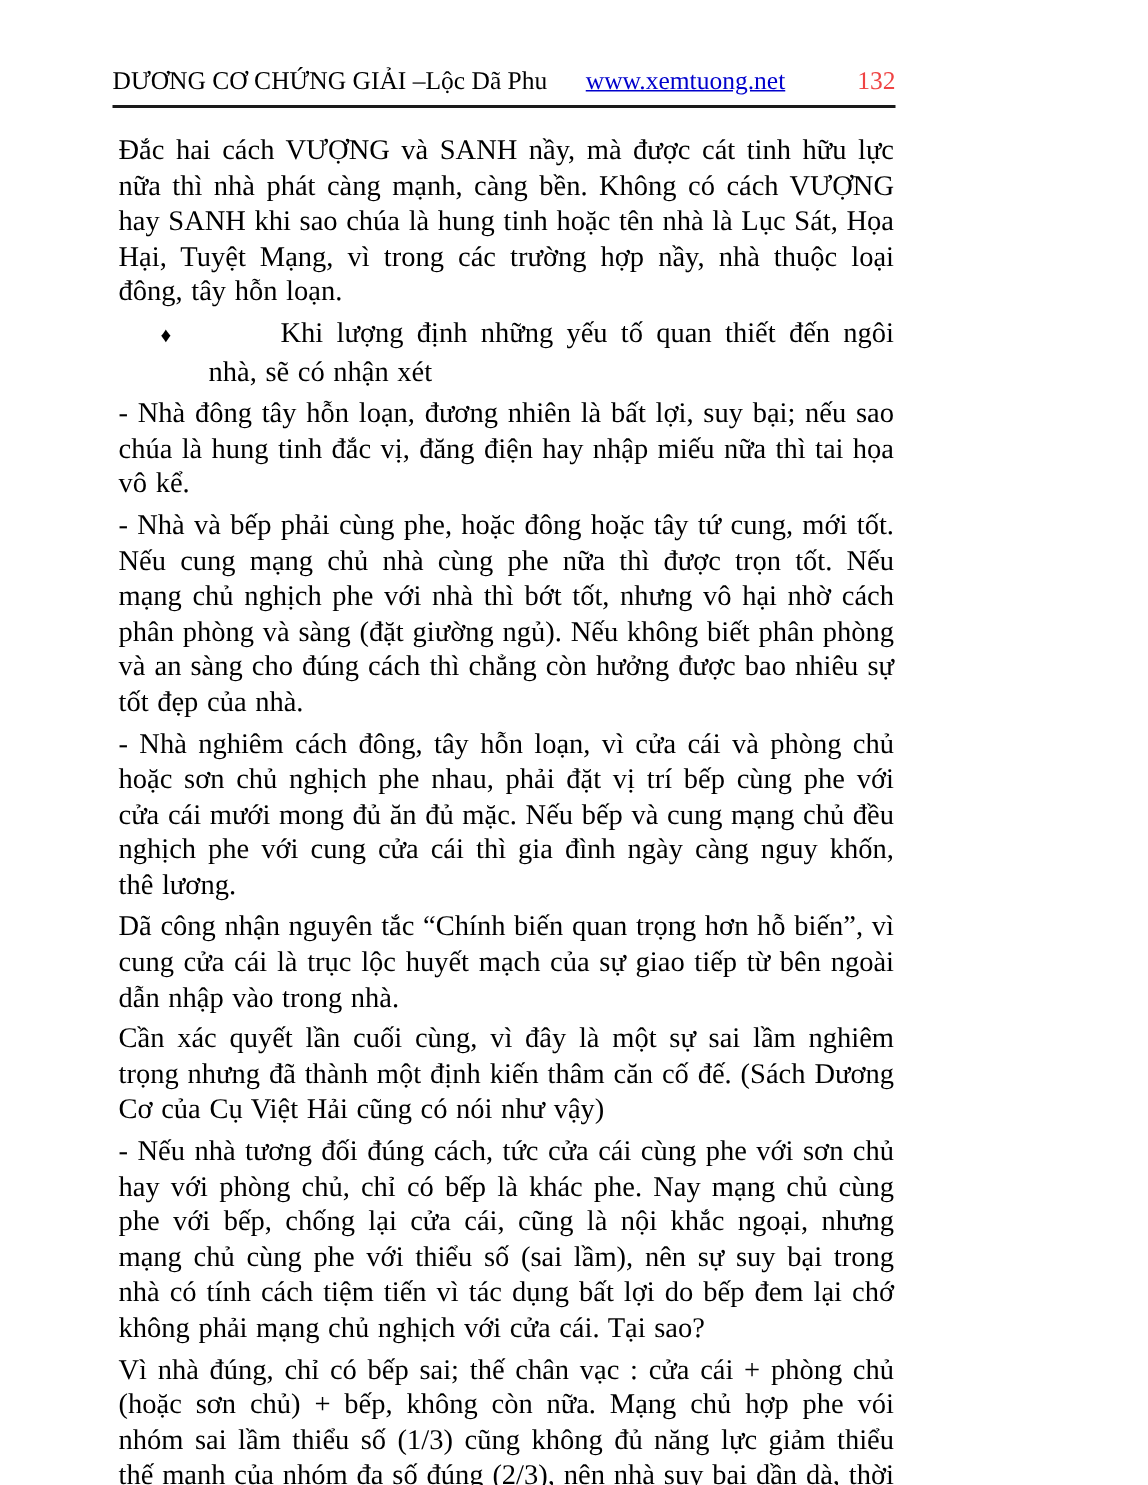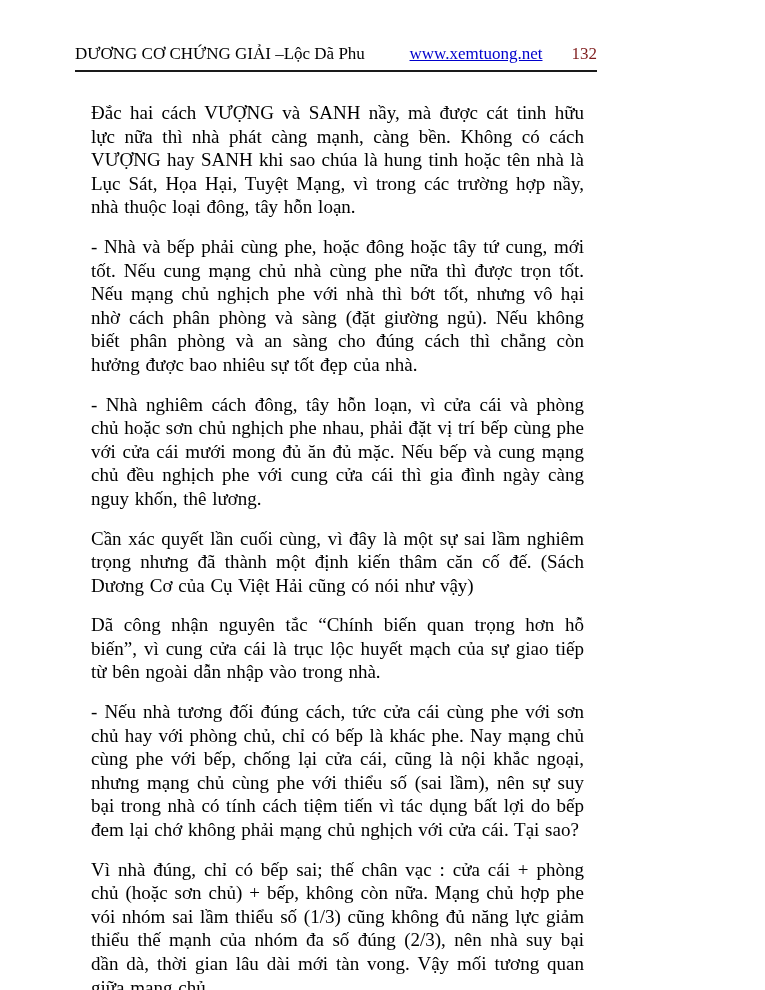--- a/index.html
+++ b/index.html
@@ -25,45 +25,45 @@
     font-size: 17px;
     line-height: 20px;
     white-space: nowrap;
   }
   .header-title {
     letter-spacing: 0px;
   }
   .header-right {
     display: flex;
     align-items: baseline;
-    gap: 29px;
+    gap: 48px;
   }
   .site-link {
     color: #0000cc;
     text-decoration: underline;
     cursor: pointer;
   }
   .page-number {
-    color: #7f1d1d;
+    color: #ef4444;
   }
   .header-rule {
     border: none;
     border-top: 2px solid #1a1a1a;
     margin: 0 75px;
     height: 0;
   }
   .body-text {
     padding: 13px 72px 0 75px;
     font-size: 19px;
     line-height: 23.6px;
     word-spacing: 1px;
   }
   .para {
     text-align: justify;
-    margin: 16px;
+    margin: 4px;
   }
   .para.bullet {
     padding-left: 60px;
   }
   .bullet-glyph {
     display: inline-block;
     width: 80px;
     margin-left: -32px;
     font-size: 14px;
     vertical-align: baseline;
@@ -81,31 +81,33 @@
       <span class="page-number">132</span>
     </span>
   </div>
 
   <hr class="header-rule">
 
   <div class="body-text">
 
     <p class="para">Đắc hai cách  VƯỢNG và SANH nầy, mà được cát tinh hữu lực nữa thì nhà phát càng mạnh, càng bền. Không có cách  VƯỢNG hay SANH khi sao chúa là hung tinh hoặc tên nhà là Lục Sát, Họa Hại, Tuyệt Mạng, vì trong các trường hợp nầy, nhà thuộc loại đông, tây hỗn loạn.</p>
 
+    <p class="para bullet"><span class="bullet-glyph">♦</span><span>Khi lượng định những yếu tố quan thiết đến ngôi nhà, sẽ có nhận xét</span></p>
 
+    <p class="para">- Nhà đông tây hỗn loạn, đương nhiên là bất lợi, suy bại; nếu sao chúa là hung tinh đắc vị, đăng điện hay nhập miếu nữa thì tai họa vô kể.</p>
 
     <p class="para">- Nhà và bếp phải cùng phe, hoặc đông hoặc tây tứ cung, mới tốt. Nếu cung mạng chủ nhà cùng phe nữa thì được trọn tốt. Nếu mạng chủ nghịch phe với nhà thì bớt tốt, nhưng vô hại nhờ cách phân phòng và sàng (đặt giường ngủ). Nếu không biết phân phòng và an sàng cho đúng cách thì chẳng còn hưởng được bao nhiêu sự tốt đẹp của nhà.</p>
 
 
     <p class="para">- Nhà nghiêm cách đông, tây hỗn loạn, vì cửa cái và phòng chủ hoặc sơn chủ nghịch phe nhau, phải đặt vị trí bếp cùng phe với cửa cái mưới mong đủ ăn đủ mặc. Nếu bếp và cung  mạng chủ đều nghịch phe với cung cửa cái thì gia đình ngày càng nguy khốn, thê lương.</p>
 
 
+    <p class="para">Dã công nhận nguyên tắc “Chính biến quan trọng hơn hỗ biến”, vì cung cửa cái là trục lộc huyết mạch của sự giao tiếp từ bên ngoài dẫn nhập vào trong nhà.</p>
+
     <p class="para">Cần xác quyết lần cuối cùng, vì đây là một sự sai lầm nghiêm trọng nhưng đã thành một định kiến thâm căn cố đế. (Sách Dương Cơ của Cụ Việt Hải cũng có nói như vậy)</p>
-
-    <p class="para">Dã công nhận nguyên tắc “Chính biến quan trọng hơn hỗ biến”, vì cung cửa cái là trục lộc huyết mạch của sự giao tiếp từ bên ngoài dẫn nhập vào trong nhà.</p>
 
     <p class="para">- Nếu nhà tương đối đúng cách, tức cửa cái cùng phe với sơn chủ hay với phòng chủ, chỉ có bếp là khác phe. Nay mạng chủ cùng phe với bếp, chống lại cửa cái, cũng là nội khắc ngoại, nhưng mạng chủ cùng phe với thiểu số (sai lầm), nên sự suy bại trong nhà có tính cách tiệm tiến vì tác dụng bất lợi do bếp đem lại chớ không phải mạng chủ nghịch với cửa cái. Tại sao?</p>
 
     <p class="para">Vì  nhà đúng, chỉ có bếp sai; thế chân vạc : cửa cái + phòng chủ (hoặc sơn chủ) + bếp, không còn nữa. Mạng chủ hợp phe vói nhóm sai lầm thiểu số (1/3) cũng không đủ năng lực giảm thiểu thế mạnh của nhóm đa số đúng (2/3), nên nhà suy bại dần dà, thời gian lâu dài mới tàn vong. Vậy mối tương quan giữa mạng chủ</p>
 
   </div>
 
 </div>
 
 </body></html>

